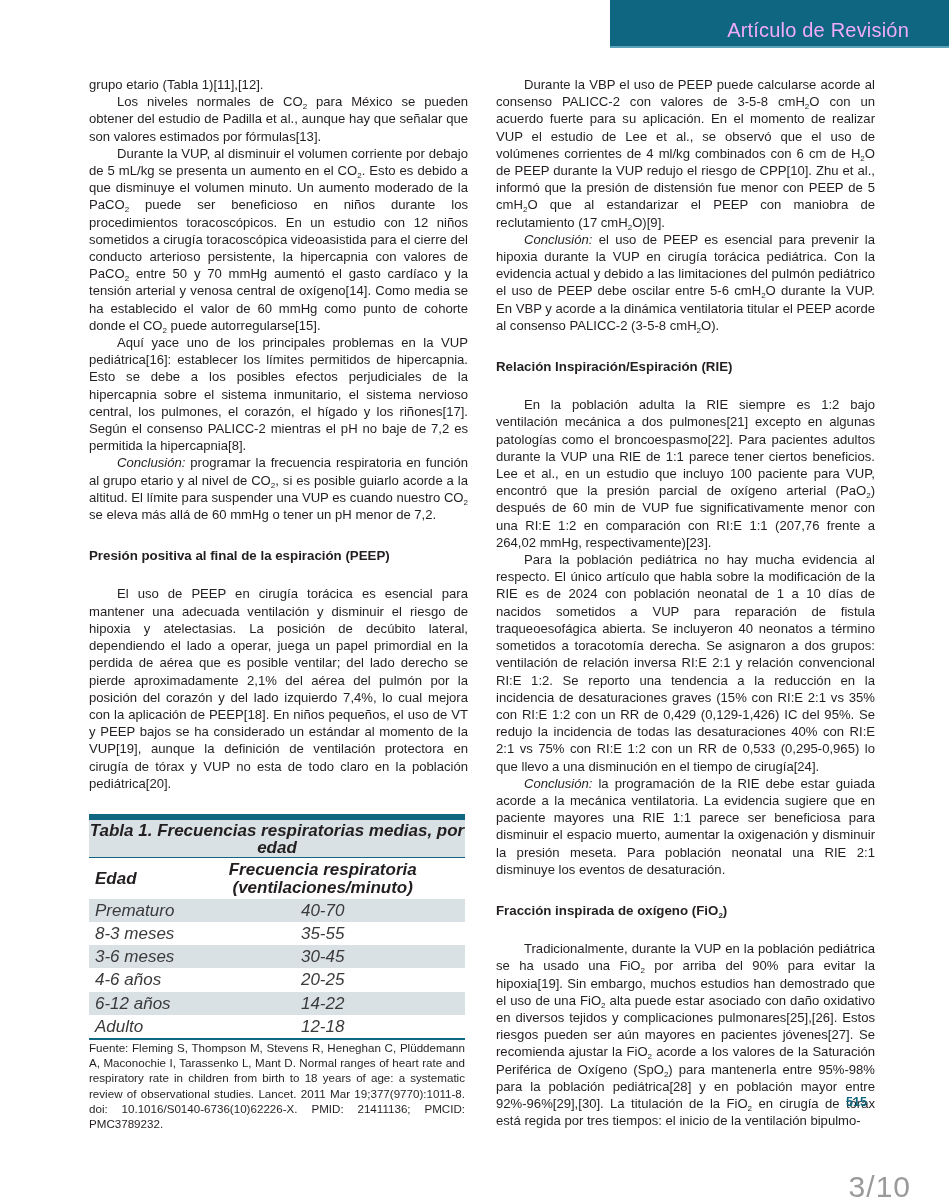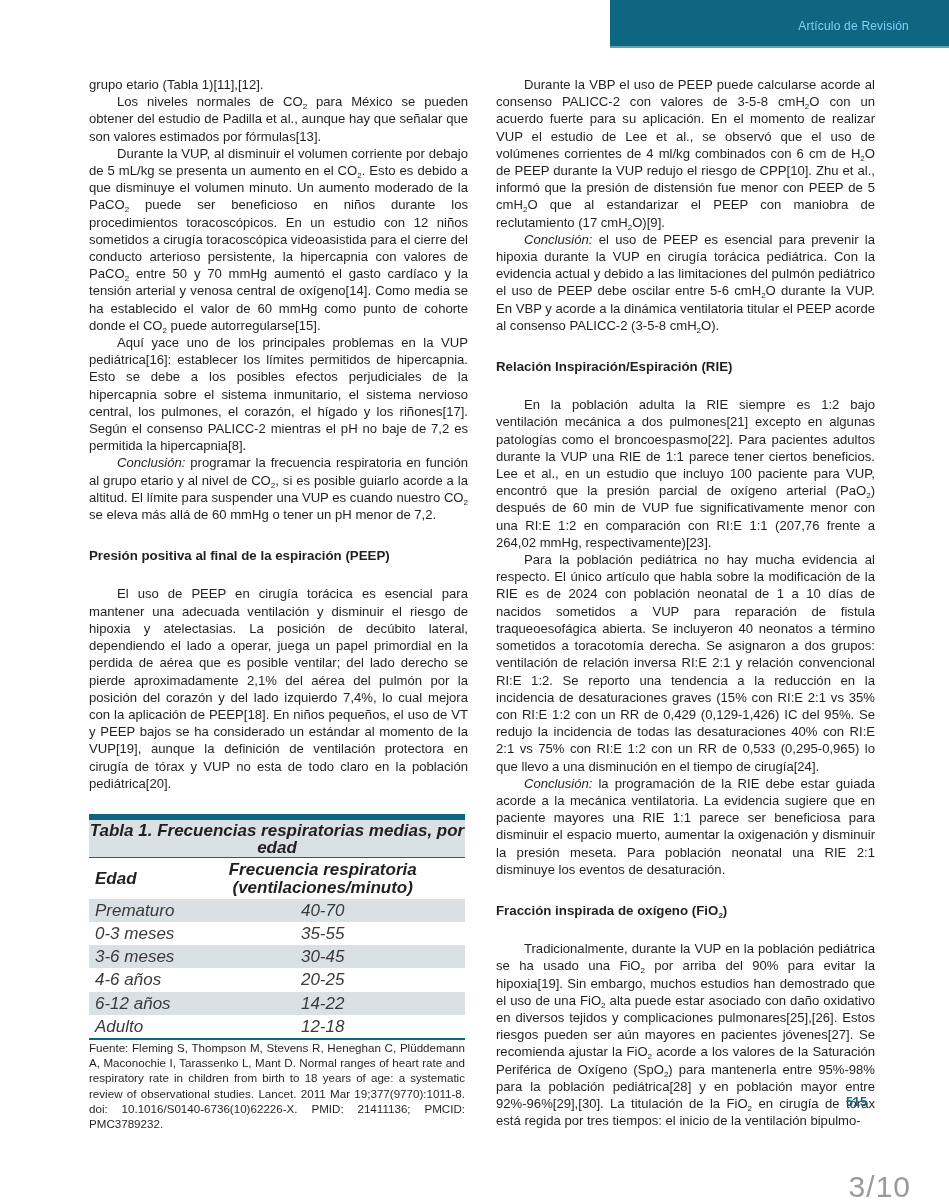--- a/index.html
+++ b/index.html
@@ -1,21 +1,21 @@
 <!DOCTYPE html>
 <html><head>
 <meta charset="utf-8">
 <style>
   html, body { margin:0; padding:0; background:#ffffff; }
   body { width:949px; height:1200px; position:relative; overflow:hidden;
          font-family:"Liberation Sans", "DejaVu Sans", sans-serif; color:#231f20; }
   .header-band { position:absolute; left:610px; top:0; width:339px; height:46px;
                  background:#0e6680; border-bottom:2px solid #5ba3b8; }
-  .header-title { position:absolute; right:40px; top:19px; color:#7dd3fc;
-                  font-size:12px; letter-spacing:0.2px; }
+  .header-title { position:absolute; right:40px; top:19px; color:#f0abfc;
+                  font-size:20px; letter-spacing:0.2px; }
   .col { position:absolute; top:76px; width:379px; font-size:13.1px; line-height:17.2px;
          text-align:justify; hyphens:manual; }
   .col.left { left:89px; }
   .col.right { left:496px; }
   p { margin:0; text-indent:0; }
   p.ind { text-indent:28px; }
   .sec-title { font-weight:bold; font-size:13.3px; margin:0; }
   sub { font-size:8px; vertical-align:-3px; line-height:0; }
   em { font-style:italic;margin-top:44px; }
   .gap-before-title { height:24px; }
@@ -68,21 +68,21 @@
           </tr>
       <tr>
         <th>Edad</th>
         <th class="c2">Frecuencia respiratoria (ventilaciones/minuto)</th>
       </tr>
       <tr class="odd">
             <td class="cell">Prematuro</td>
             <td class="cell val">40-70</td>
           </tr>
       <tr class="even">
-            <td class="cell">0-3 meses</td>
+            <td class="cell">8-3 meses</td>
             <td class="cell val">35-55</td>
           </tr>
       <tr class="odd">
             <td class="cell">3-6 meses</td>
             <td class="cell val">30-45</td>
           </tr>
       <tr class="even">
             <td class="cell">4-6 años</td>
             <td class="cell val">20-25</td>
           </tr>

